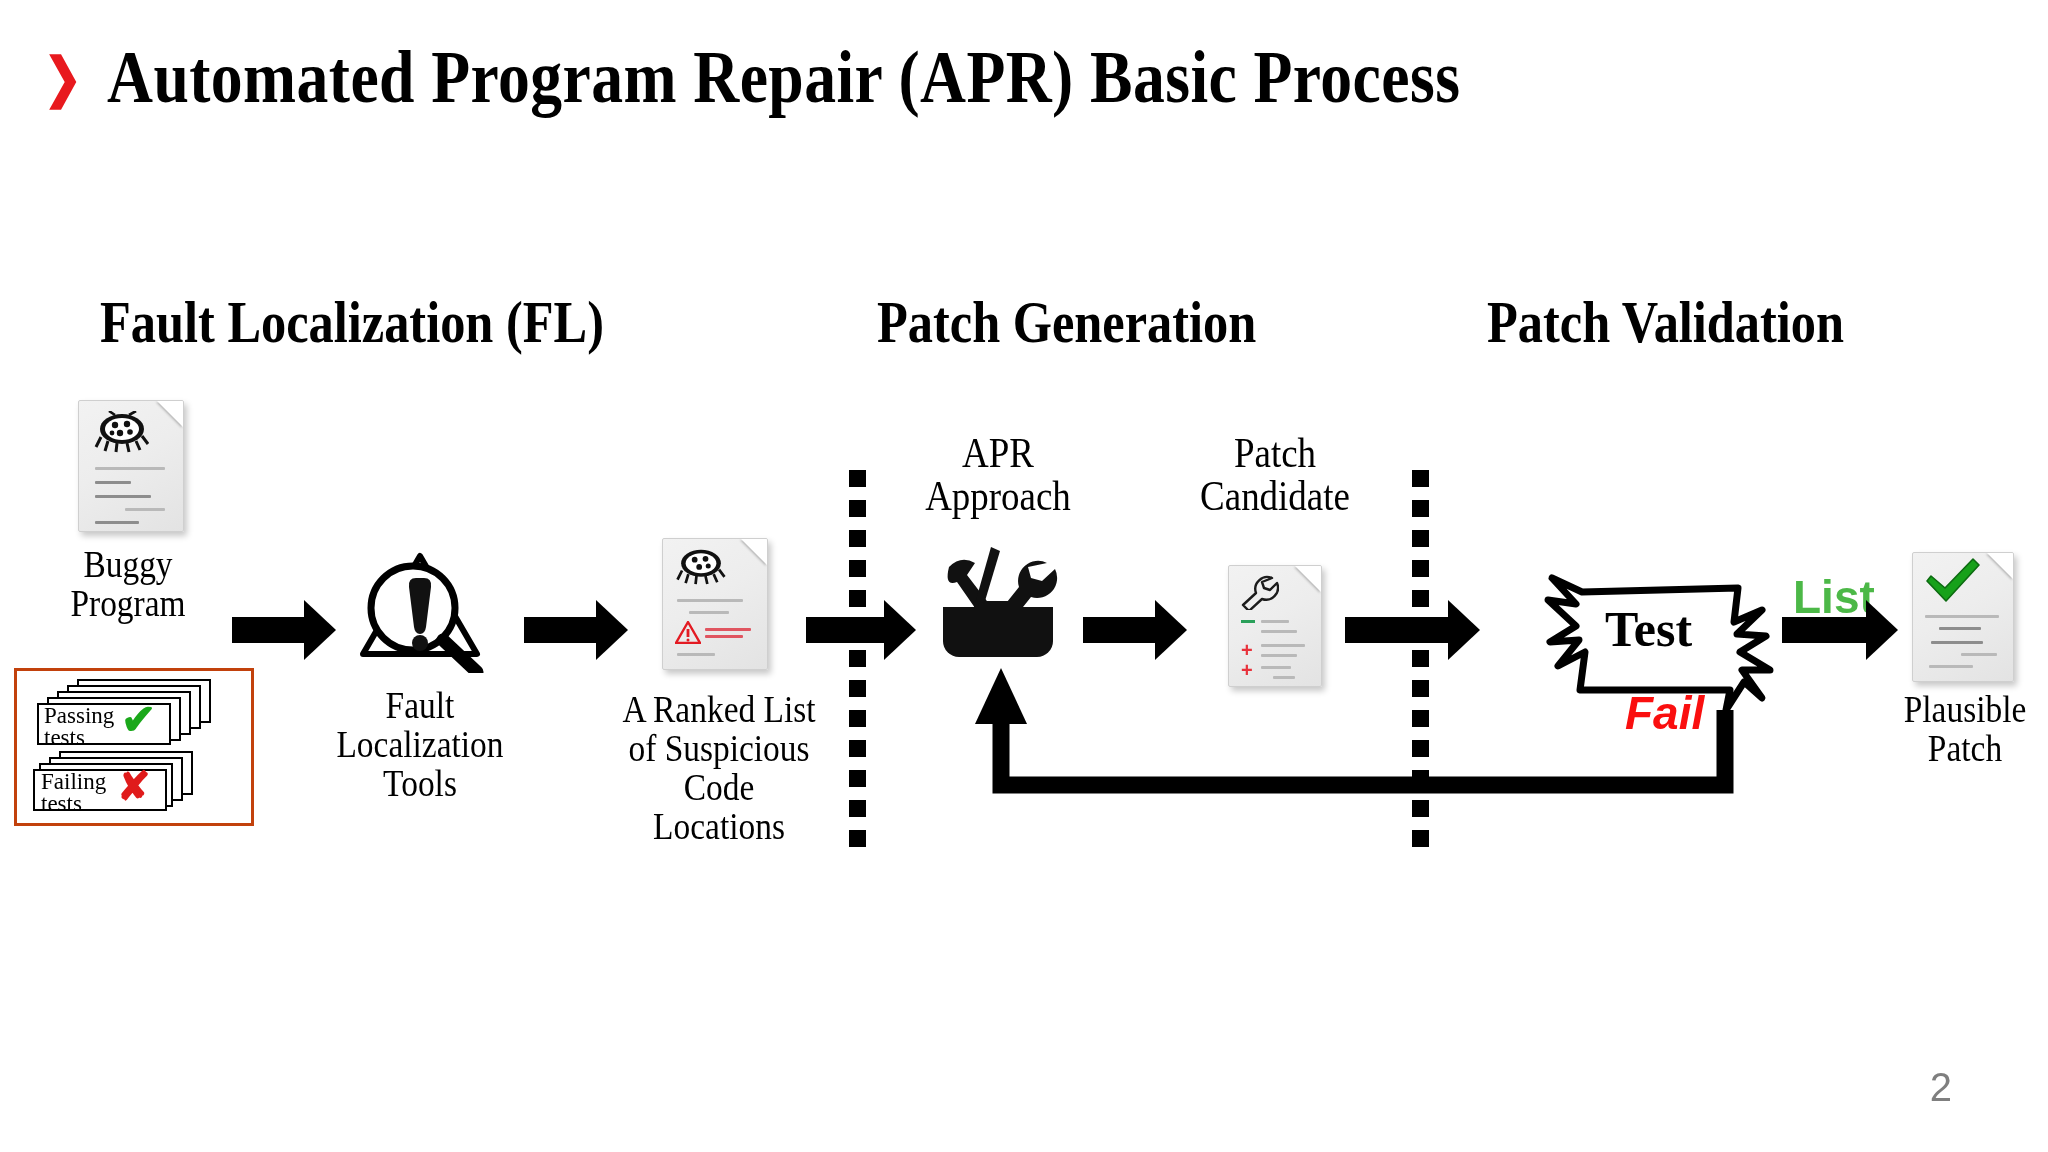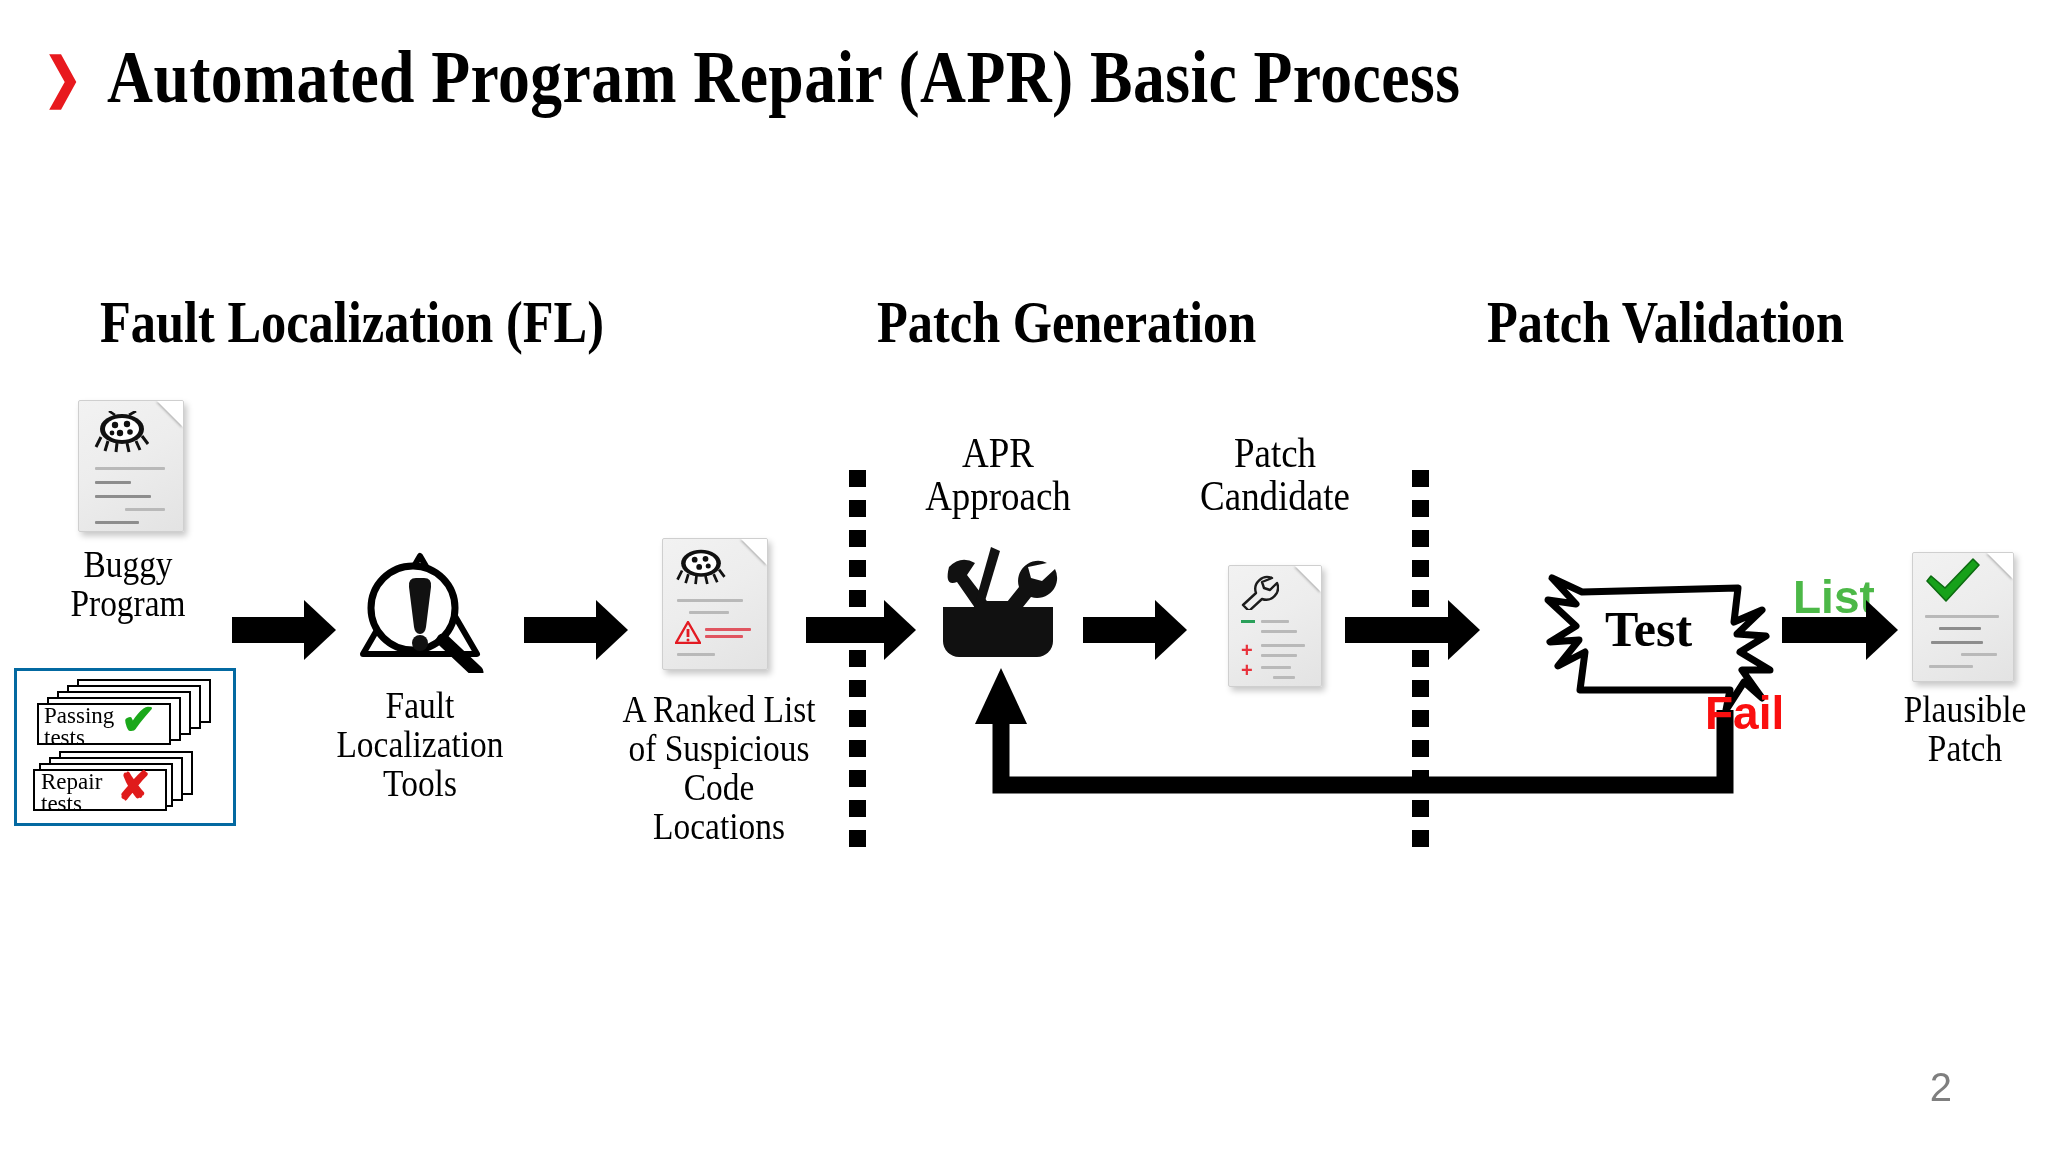--- a/index.html
+++ b/index.html
@@ -60,21 +60,21 @@
   }
   .doc .fold{
     position:absolute;right:0;top:0;width:0;height:0;
     border-left:26px solid transparent;border-top:26px solid #ffffff;
     filter:drop-shadow(-1px 1px 1px rgba(0,0,0,.25));
   }
   .doc .line{position:absolute;height:3px;background:#b9b9b9;border-radius:1px;}
   .doc .line.dark{background:#8d8d8d;}
 
   
-  .tests-box{position:absolute;border:3px solid #0369a1;background:#fff;}
+  .tests-box{position:absolute;border:3px solid #c2410c;background:#fff;padding-left:18px;}
   .card-stack{position:absolute;}
   .card{position:absolute;border:2.5px solid #000;background:#fff;}
   .card-label{
     position:absolute;font-family:"Liberation Serif",serif;
     font-size:23px;line-height:.95;color:#000;text-align:left;
   }
   .tick{position:absolute;color:#1aa81a;font-weight:bold;line-height:1;}
   .cross{position:absolute;color:#e01b1b;font-weight:bold;line-height:1;}
 
   
@@ -144,21 +144,21 @@
       <div class="card-label" style="left:11px;top:26px;white-space:pre-line;">Passing
 tests</div>
       <div class="tick" style="left:88px;top:20px;font-size:42px;">✔</div>
     </div>
 
     <div class="card-stack" style="left:16px;top:80px;width:180px;height:60px;">
       <div class="card" style="left:26px;top:0px;width:130px;height:40px;"></div>
       <div class="card" style="left:16px;top:6px;width:130px;height:40px;"></div>
       <div class="card" style="left:6px;top:12px;width:130px;height:40px;"></div>
       <div class="card" style="left:0px;top:18px;width:130px;height:38px;"></div>
-      <div class="card-label" style="left:8px;top:20px;white-space:pre-line;">Repair
+      <div class="card-label" style="left:8px;top:20px;white-space:pre-line;">Failing
 tests</div>
       <div class="cross" style="left:84px;top:16px;font-size:40px;">✘</div>
     </div>
   </div>
 
   <div class="arrow" style="left:232px;top:617px;width:74px;"></div>
 
   <svg width="130" height="125" viewBox="0 0 130 125" style="position:absolute;left:355px;top:548px;">
     <path d="M65 8 L122 106 L8 106 Z" fill="none" stroke="#000" stroke-width="6" stroke-linejoin="round"></path>
     <circle cx="58" cy="60" r="42" fill="#fff" stroke="#000" stroke-width="7"></circle>
@@ -281,21 +281,21 @@
   </svg>
   <div class="test-label" style="left:1605px;top:600px;">Test</div>
 
   <div class="pass-lbl" style="left:1793px;top:574px;">List</div>
   <div class="arrow" style="left:1782px;top:617px;width:86px;"></div>
 
   <svg width="800" height="190" viewBox="0 0 800 190" style="position:absolute;left:965px;top:650px;">
     <path d="M760 60 L760 135 L36 135 L36 70" fill="none" stroke="#000" stroke-width="17"></path>
     <path d="M36 18 L62 74 L10 74 Z" fill="#000"></path>
   </svg>
-  <div class="fail-lbl" style="left:1705px;top:690px;">Fail</div>
+  <div class="fail-lbl" style="left:1625px;top:690px;font-style:italic;">Fail</div>
 
   <div class="doc" style="left:1912px;top:552px;width:100px;height:128px;border-radius:2px;">
     <div class="fold"></div>
     <svg width="62" height="48" viewBox="0 0 62 48" style="position:absolute;left:8px;top:4px;">
       <path d="M6 24 L10 19 L24 31 L52 2 L58 8 L25 44 Z" fill="#17a11a" stroke="#0d6b11" stroke-width="1.6" stroke-linejoin="round"></path>
     </svg>
     <div class="line" style="left:12px;top:62px;width:74px;"></div>
     <div class="line dark" style="left:26px;top:74px;width:42px;"></div>
     <div class="line dark" style="left:18px;top:88px;width:52px;"></div>
     <div class="line" style="left:48px;top:100px;width:36px;"></div>

